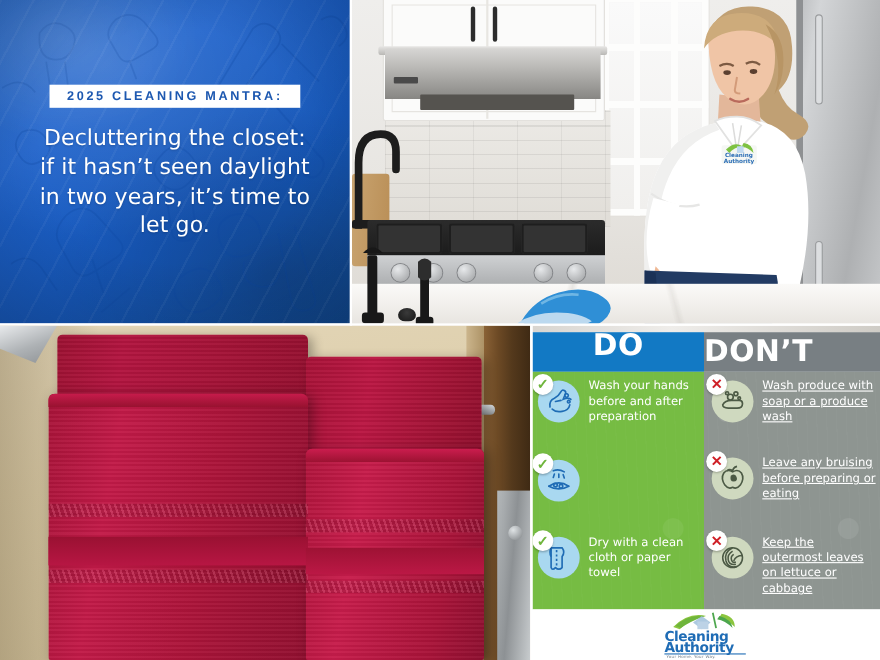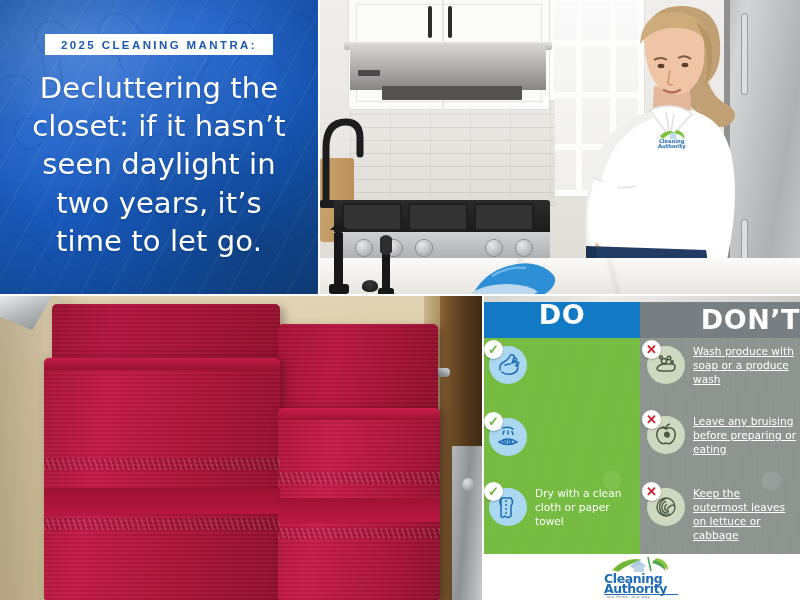--- a/index.html
+++ b/index.html
@@ -26,21 +26,21 @@
      mix-blend-mode:screen;}
   #mantra-vignette{position:absolute;inset:0;
      background:radial-gradient(ellipse 85% 80% at 50% 45%, rgba(0,0,0,0) 45%, rgba(0,0,0,.22) 100%);}
 
   .mantra-inner{position:absolute;left:0;top:0;width:318px;height:294px;
      display:flex;flex-direction:column;align-items:center;justify-content:center;}
   #mantra-eyebrow{background:#ffffff;color:#1d58b0;
      font-size:11.5px;font-weight:700;letter-spacing:2.4px;
      padding:5px 16px 4px 16px;white-space:nowrap;
      font-family:"Liberation Sans",sans-serif;margin-bottom:14px;}
-  #mantra-quote{color:#ffffff;text-align:center;font-size:29px;line-height:1.32;
+  #mantra-quote{color:#ffffff;text-align:center;font-size:20px;line-height:1.32;
      font-weight:400;max-width:254px;letter-spacing:.1px;
      font-family:"DejaVu Sans",sans-serif;text-shadow:0 1px 2px rgba(0,0,0,.18);}
 
   
   #panel-kitchen{left:320px;top:0;width:480px;height:294px;background:#d9d6d0;}
   .k{position:absolute;}
   #k-wall{left:0;top:0;width:480px;height:294px;
      background:linear-gradient(180deg,#efeeec 0%,#e8e6e2 55%,#ddd9d3 100%);}
   #k-upper-cab{left:28px;top:-4px;width:200px;height:112px;background:#fbfbfa;
      border:1px solid #e3e1dd;border-radius:2px;
@@ -166,21 +166,21 @@
      background:linear-gradient(180deg,#cb1d4e,#9c1232);border-radius:6px 6px 0 0;}
 
   
   #panel-info{left:484px;top:296px;width:316px;height:304px;background:#ffffff;}
   #info-topstrip{position:absolute;left:0;top:0;width:316px;height:6px;
      background:linear-gradient(90deg,#d8d5d0,#efedea 40%,#cfccc6);}
   #info-header{position:absolute;left:0;top:6px;width:316px;height:36px;display:flex;}
   #info-header-do{width:156px;height:36px;background:#1279c4;
      display:flex;align-items:flex-start;justify-content:center;}
   #info-header-dont{width:160px;height:36px;background:#787f83;
-     display:flex;align-items:center;justify-content:flex-end;}
+     display:flex;align-items:center;justify-content:flex-start;}
   .hdr-text{color:#ffffff;font-weight:700;font-size:27px;letter-spacing:.5px;
      font-family:"DejaVu Sans",sans-serif;line-height:1;transform:translateY(-1px);}
 
   #info-body{position:absolute;left:0;top:42px;width:316px;height:216px;display:flex;}
   #col-do{width:156px;height:216px;background:#76bc43;position:relative;overflow:hidden;}
   #col-dont{width:160px;height:216px;background:#8e9591;position:relative;overflow:hidden;}
   #col-do-tex,#col-dont-tex{position:absolute;inset:0;opacity:.16;
      background:
        radial-gradient(circle at 12% 18%, rgba(255,255,255,.5) 0 6px, rgba(255,255,255,0) 7px),
        radial-gradient(circle at 82% 66%, rgba(255,255,255,.4) 0 9px, rgba(255,255,255,0) 10px),
@@ -420,20 +420,21 @@
                   <path d="M5 18 q-1-6 4-8 q4-2 6-6 q1-2 3-1 q2 1 1 3 l-2 5 q5-2 7 0"></path>
                   <path d="M7 20 q3 3 9 2 q6-1 7-6"></path>
                   <path d="M10 13 l5-1"></path>
                   <path d="M20 6 a1.6 1.6 0 1 0 .1 0"></path>
                   <path d="M22 12 a1.2 1.2 0 1 0 .1 0"></path>
                 </g>
               </svg>
             </div>
             <div class="tip-mark">✓</div>
           </div>
+          <div class="tip-text">Wash your hands before and after preparation</div>
         </div>
 
         <div class="tip do" id="tip-do-2">
           <div class="tip-badge">
             <div class="tip-circle">
               <svg width="26" height="26" viewBox="0 0 26 26">
                 <g fill="none" stroke="#1f6cb5" stroke-width="1.5" stroke-linecap="round">
                   <path d="M8 4 q5-2 10 1"></path>
                   <path d="M9 7 l-1 3 M13 7 l0 3 M17 7.5 l1 3"></path>
                   <path d="M4 18 q9-6 18 0"></path>

